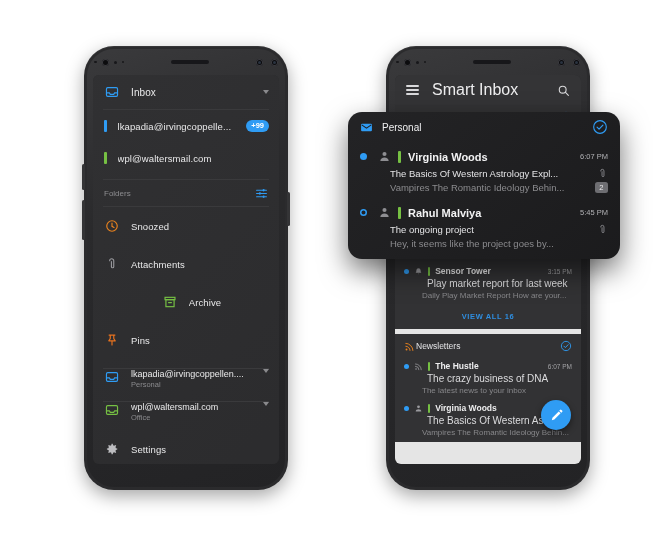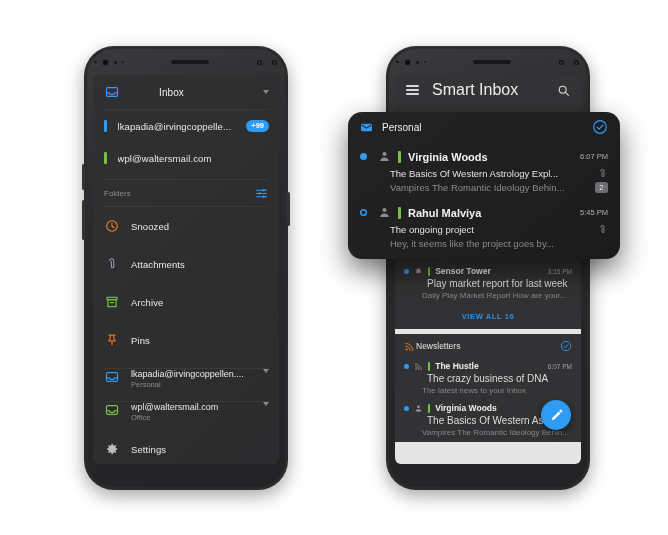--- a/index.html
+++ b/index.html
@@ -138,21 +138,21 @@
           </span>
         <span class="cam">
             <i></i>
           </span>
       </div>
     </div>
 
     <div class="screen">
       <div class="drawer">
 
-        <div class="row" style="height:34px;gap:28px;">
+        <div class="row" style="height:34px;">
           <span class="ic">
             <svg width="14" height="14" viewBox="0 0 24 24">
                 <rect x="2.5" y="4.5" width="19" height="15" rx="2.2" fill="none" stroke="#2f9cf4" stroke-width="2"></rect>
                 <path d="M2.5 13.5h5l1.6 2.6h5.8l1.6-2.6h5" fill="none" stroke="#2f9cf4" stroke-width="2"></path>
               </svg>
           </span>
           <span class="lbl" style="flex:1;font-size:10px;">Inbox</span>
           <span class="chev"></span>
         </div>
         <div class="sep"></div>
@@ -195,21 +195,21 @@
 
         <div class="row" style="height:38px;">
           <span class="ic">
             <svg width="14" height="14" viewBox="0 0 24 24">
                 <path d="M8 6.5a3.5 3.5 0 017 0v10a2 2 0 01-4 0V8" fill="none" stroke="#9a9a9e" stroke-width="1.9" stroke-linecap="round"></path>
               </svg>
           </span>
           <span class="lbl">Attachments</span>
         </div>
 
-        <div class="row" style="height:38px;">
+        <div class="row" style="height:38px;justify-content:center;">
           <span class="ic">
             <svg width="14" height="14" viewBox="0 0 24 24">
                 <rect x="3.5" y="4" width="17" height="4" fill="none" stroke="#76c043" stroke-width="2"></rect>
                 <rect x="5" y="8" width="14" height="12" fill="none" stroke="#76c043" stroke-width="2"></rect>
                 <path d="M9.5 13h5" stroke="#76c043" stroke-width="2" stroke-linecap="round"></path>
               </svg>
           </span>
           <span class="lbl">Archive</span>
         </div>
 

